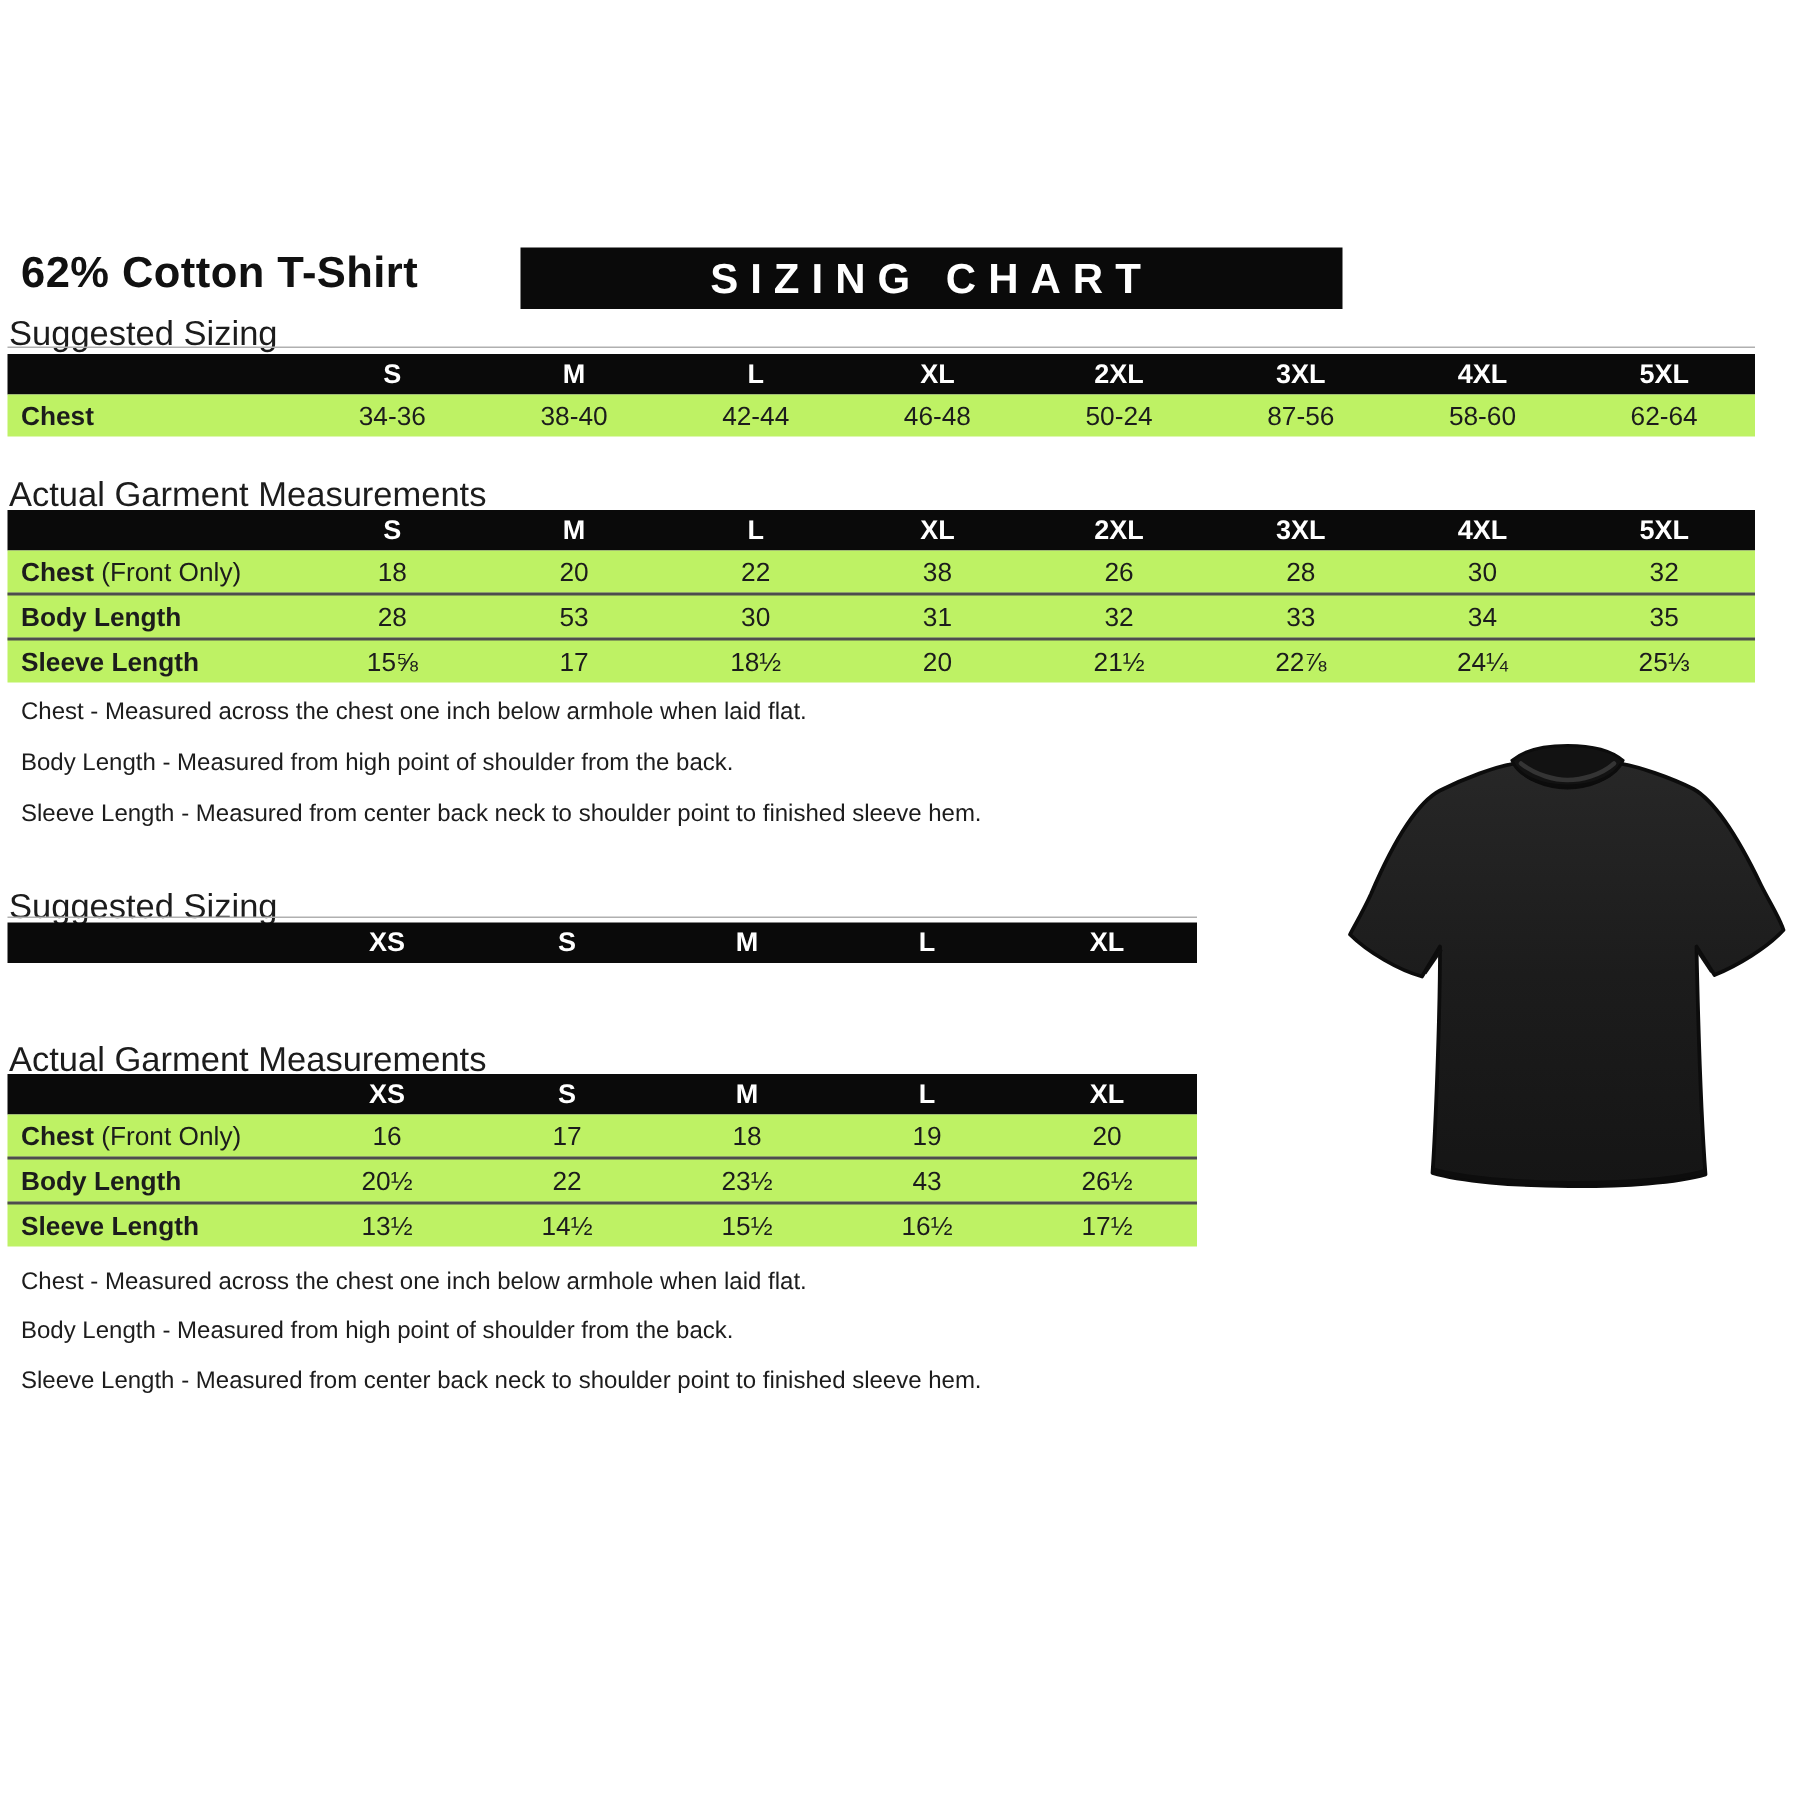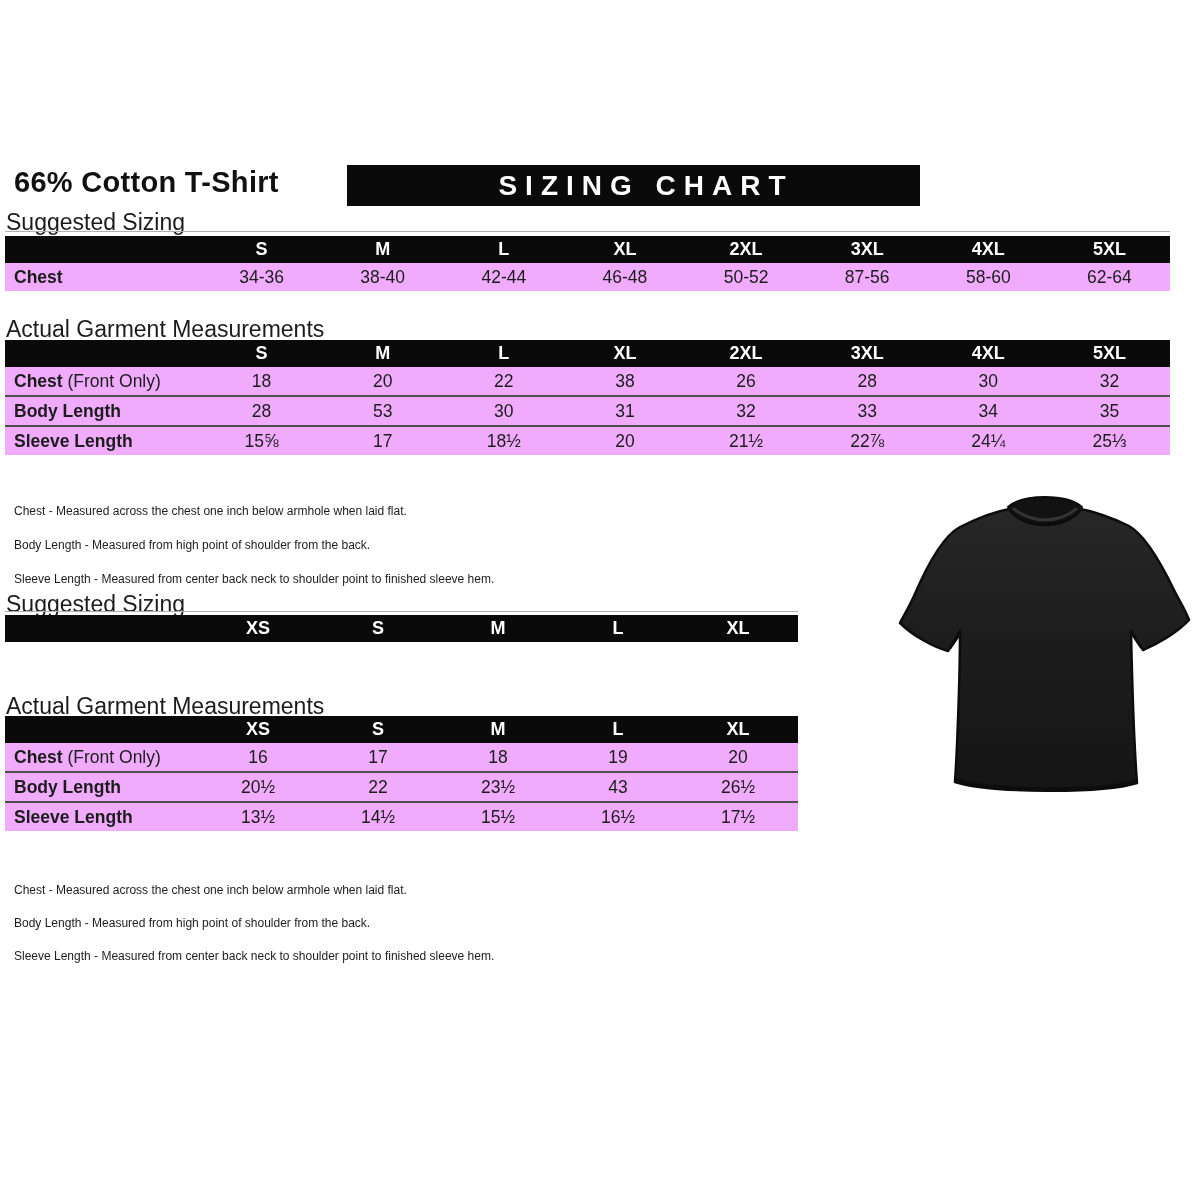--- a/index.html
+++ b/index.html
@@ -7,44 +7,44 @@
     position:relative;width:1200px;height:1200px;background:#ffffff;
     font-family:"Liberation Sans",sans-serif;color:#1c1c1c;overflow:hidden;
   }
   .h1{
     position:absolute;font-weight:700;font-size:29px;color:#111;
     white-space:nowrap;letter-spacing:0.3px;
   }
   .banner{
     position:absolute;left:347px;top:165px;width:548px;height:41px;
     background:#0a0a0a;color:#ffffff;display:flex;align-items:center;justify-content:center;
-    font-weight:700;font-size:28px;letter-spacing:8px;white-space:nowrap;padding-left:25px;
+    font-weight:700;font-size:28px;letter-spacing:8px;white-space:nowrap;
   }
   .seclbl{position:absolute;font-size:23px;color:#1c1c1c;white-space:nowrap;}
   .hairline{position:absolute;height:1px;background:#b0b0b0;}
   .sz{position:absolute;}
   .t-head{display:flex;align-items:center;background:#0a0a0a;height:27px;}
   .t-head .col{color:#ffffff;font-weight:700;font-size:18px;}
   .col{flex:1 1 0;text-align:center;font-size:17.5px;}
   .lbl{flex:0 0 auto;width:var(--lblw,196px);padding-left:9px;box-sizing:border-box;font-size:17.5px;white-space:nowrap;}
   .lbl b{font-weight:700;}
-  .t-row{display:flex;align-items:center;height:28px;background:#f0abfc;}
+  .t-row{display:flex;align-items:center;height:28px;background:#bef264;}
   .t-row + .t-row{border-top:2px solid #4d4d4d;}
-  .notes{position:absolute;font-size:12px;margin-top:36px;}
+  .notes{position:absolute;font-size:16px;}
   .note-line{white-space:nowrap;}
   .notes-a .note-line{line-height:34px;}
   .notes-y .note-line{line-height:33px;}
   .tee{position:absolute;left:893px;top:492px;width:304px;height:312px;}
 </style>
 </head>
 <body>
 
 <div class="page">
 
-  <div class="h1" style="left:14px;top:166px;">66% Cotton T-Shirt</div>
+  <div class="h1" style="left:14px;top:166px;">62% Cotton T-Shirt</div>
 
   <div class="banner">SIZING CHART</div>
 
   <div class="seclbl" style="left:6px;top:209px;">Suggested Sizing</div>
   <div class="hairline" style="left:5px;top:231px;width:1165px;"></div>
   <div class="sz" style="left:5px;top:236px;width:1165px;--lblw:196px;">
       <div class="t-head">
         <div class="lbl"></div>
         <div class="col">S</div>
         <div class="col">M</div>
@@ -54,21 +54,21 @@
         <div class="col">3XL</div>
         <div class="col">4XL</div>
         <div class="col">5XL</div>
       </div>
       <div class="t-row">
         <div class="lbl"><b>Chest</b></div>
         <div class="col val">34-36</div>
         <div class="col val">38-40</div>
         <div class="col val">42-44</div>
         <div class="col val">46-48</div>
-        <div class="col val">50-52</div>
+        <div class="col val">50-24</div>
         <div class="col val">87-56</div>
         <div class="col val">58-60</div>
         <div class="col val">62-64</div>
       </div>
     </div>
 
   <div class="seclbl" style="left:6px;top:316px;">Actual Garment Measurements</div>
   <div class="sz" style="left:5px;top:340px;width:1165px;--lblw:196px;">
       <div class="t-head">
         <div class="lbl"></div>

